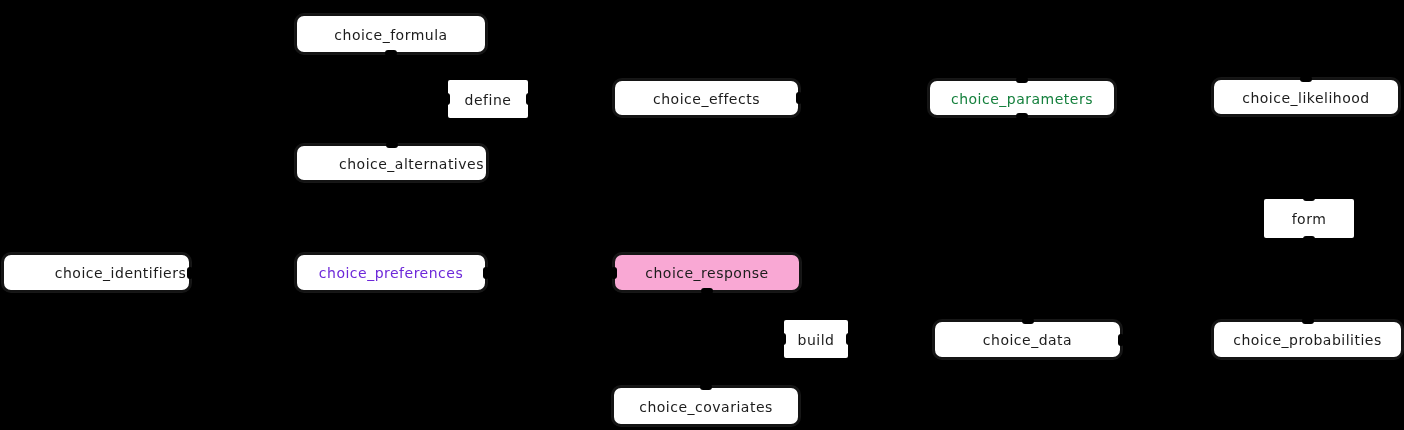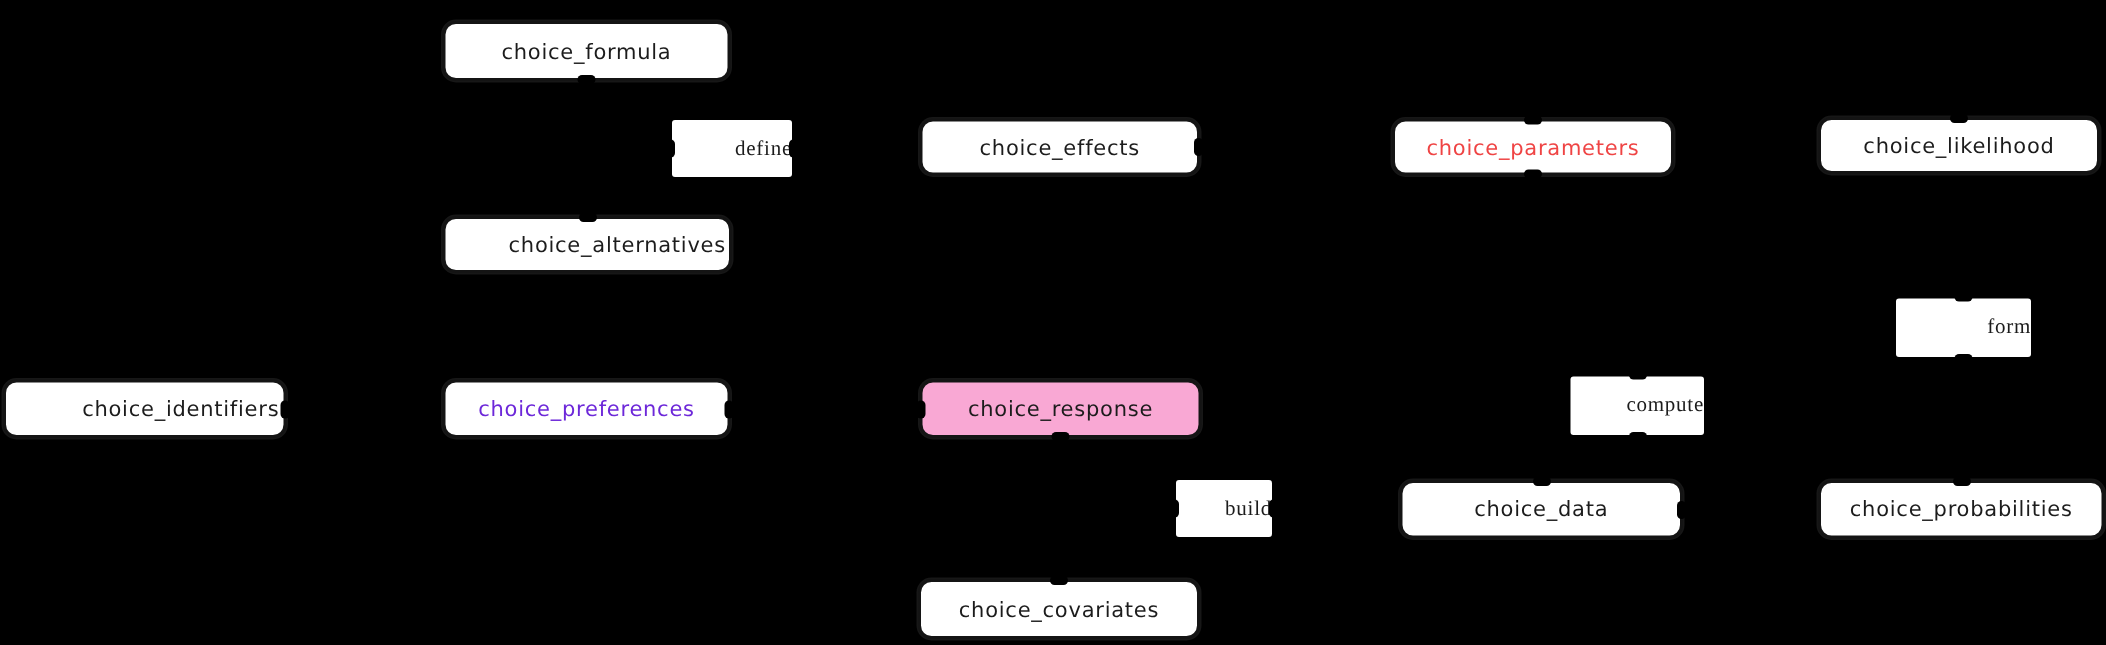--- a/index.html
+++ b/index.html
@@ -26,22 +26,21 @@
     justify-content: center;
     box-shadow: 0 0 0 1px rgba(90,90,90,0.25);
   }
   .edge-label {
     position: absolute;
     box-sizing: border-box;
     background: #ffffff;
     border-radius: 2px;
     display: flex;
     align-items: center;
-    justify-content: flex-end;
-    font-family: Liberation Serif, serif;
+    justify-content: center;
   }
   .lbl {
     color: #1c1c1c;
     font-size: 14px;
     letter-spacing: 0.5px;
     white-space: nowrap;
     line-height: 1;
     padding-top: 1px;
   }
   
@@ -61,21 +60,21 @@
 <div id="canvas" style="background: rgb(0, 0, 0);">
     <div class="node" style="left: 295px; top: 14px; width: 192px; height: 40px; background: rgb(255, 255, 255); border-color: rgb(20, 20, 20);">
       <span class="lbl" style="color: rgb(28, 28, 28);">choice_formula</span>
       <i class="port port-bottom"></i>
     </div>
     <div class="node" style="left: 613px; top: 79px; width: 187px; height: 38px; background: rgb(255, 255, 255); border-color: rgb(20, 20, 20);">
       <span class="lbl" style="color: rgb(28, 28, 28);">choice_effects</span>
       <i class="port port-right"></i>
     </div>
     <div class="node" style="left: 928px; top: 79px; width: 188px; height: 38px; background: rgb(255, 255, 255); border-color: rgb(20, 20, 20);">
-      <span class="lbl" style="color: #ef4444;">choice_parameters</span>
+      <span class="lbl" style="color: #15803d;">choice_parameters</span>
       <i class="port port-top"></i>
       <i class="port port-bottom"></i>
     </div>
     <div class="node" style="left: 1212px; top: 78px; width: 188px; height: 38px; background: rgb(255, 255, 255); border-color: rgb(20, 20, 20);">
       <span class="lbl" style="color: rgb(28, 28, 28);">choice_likelihood</span>
       <i class="port port-top"></i>
     </div>
     <div class="node" style="left: 295px; top: 144px; width: 193px; height: 38px; background: rgb(255, 255, 255); border-color: rgb(20, 20, 20); padding-left: 40px;">
       <span class="lbl" style="color: rgb(28, 28, 28);">choice_alternatives</span>
       <i class="port port-top"></i>
@@ -109,23 +108,18 @@
     <div class="edge-label" style="left: 448px; top: 80px; width: 80px; height: 38px; background: rgb(255, 255, 255);">
       <span class="lbl" style="color: rgb(28, 28, 28);">define</span>
       <i class="port port-left"></i>
       <i class="port port-right"></i>
     </div>
     <div class="edge-label" style="left: 1264px; top: 199px; width: 90px; height: 39px; background: rgb(255, 255, 255);">
       <span class="lbl" style="color: rgb(28, 28, 28);">form</span>
       <i class="port port-top"></i>
       <i class="port port-bottom"></i>
     </div>
-    <div class="edge-label" style="left: 1047px; top: 251px; width: 89px; height: 39px; background: rgb(255, 255, 255);">
-      <span class="lbl" style="color: rgb(28, 28, 28);">compute</span>
-      <i class="port port-top"></i>
-      <i class="port port-bottom"></i>
-    </div>
     <div class="edge-label" style="left: 784px; top: 320px; width: 64px; height: 38px; background: rgb(255, 255, 255);">
       <span class="lbl" style="color: rgb(28, 28, 28);">build</span>
       <i class="port port-left"></i>
       <i class="port port-right"></i>
     </div>
   </div>
 
 </body></html>

